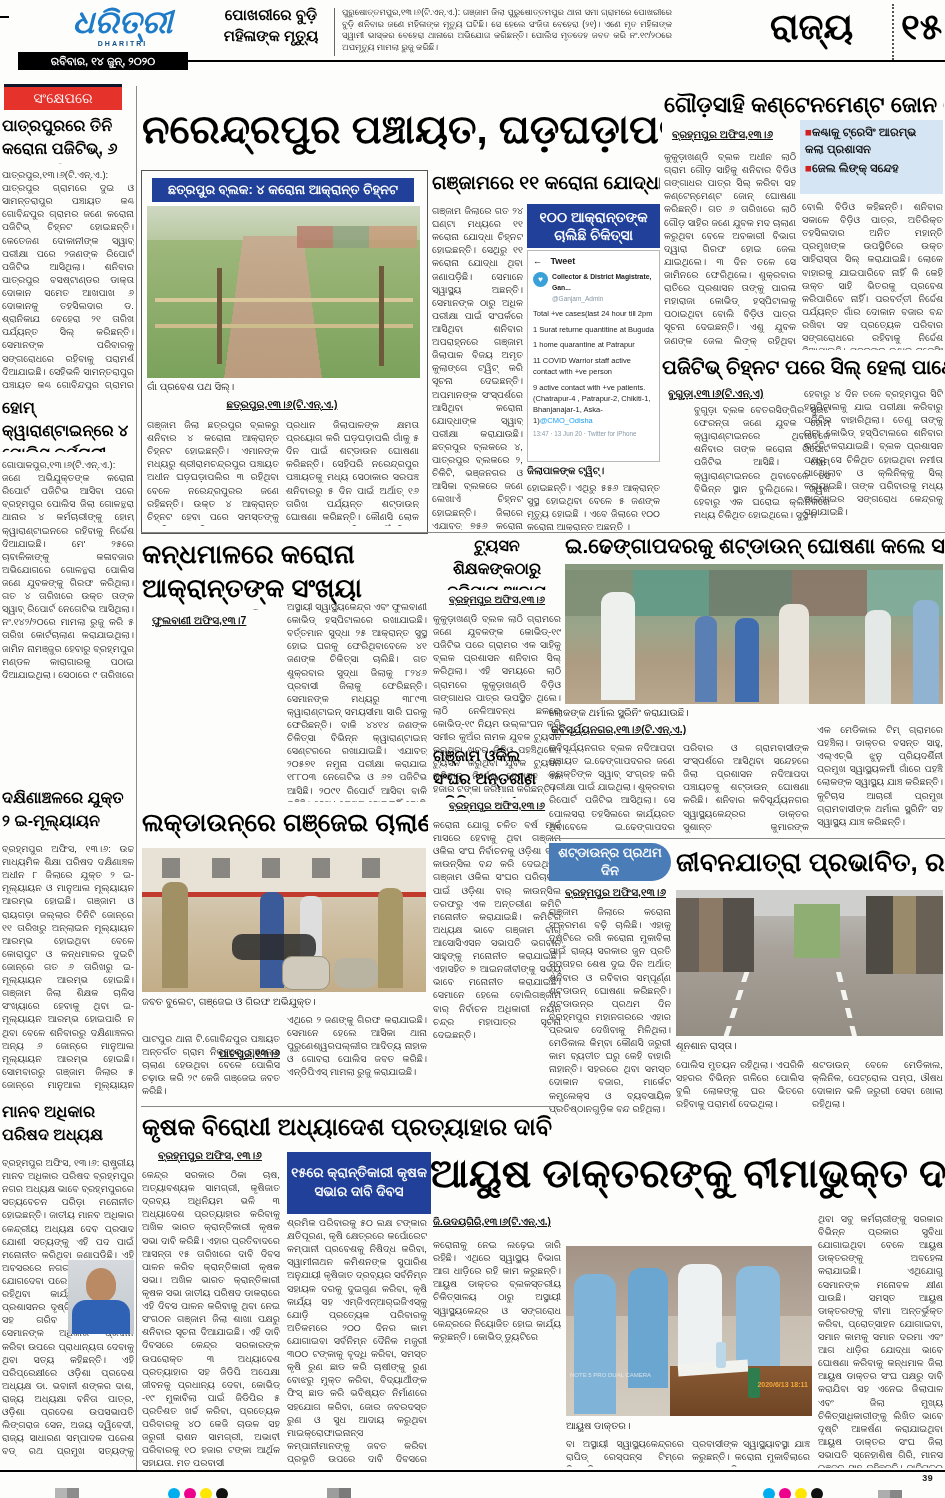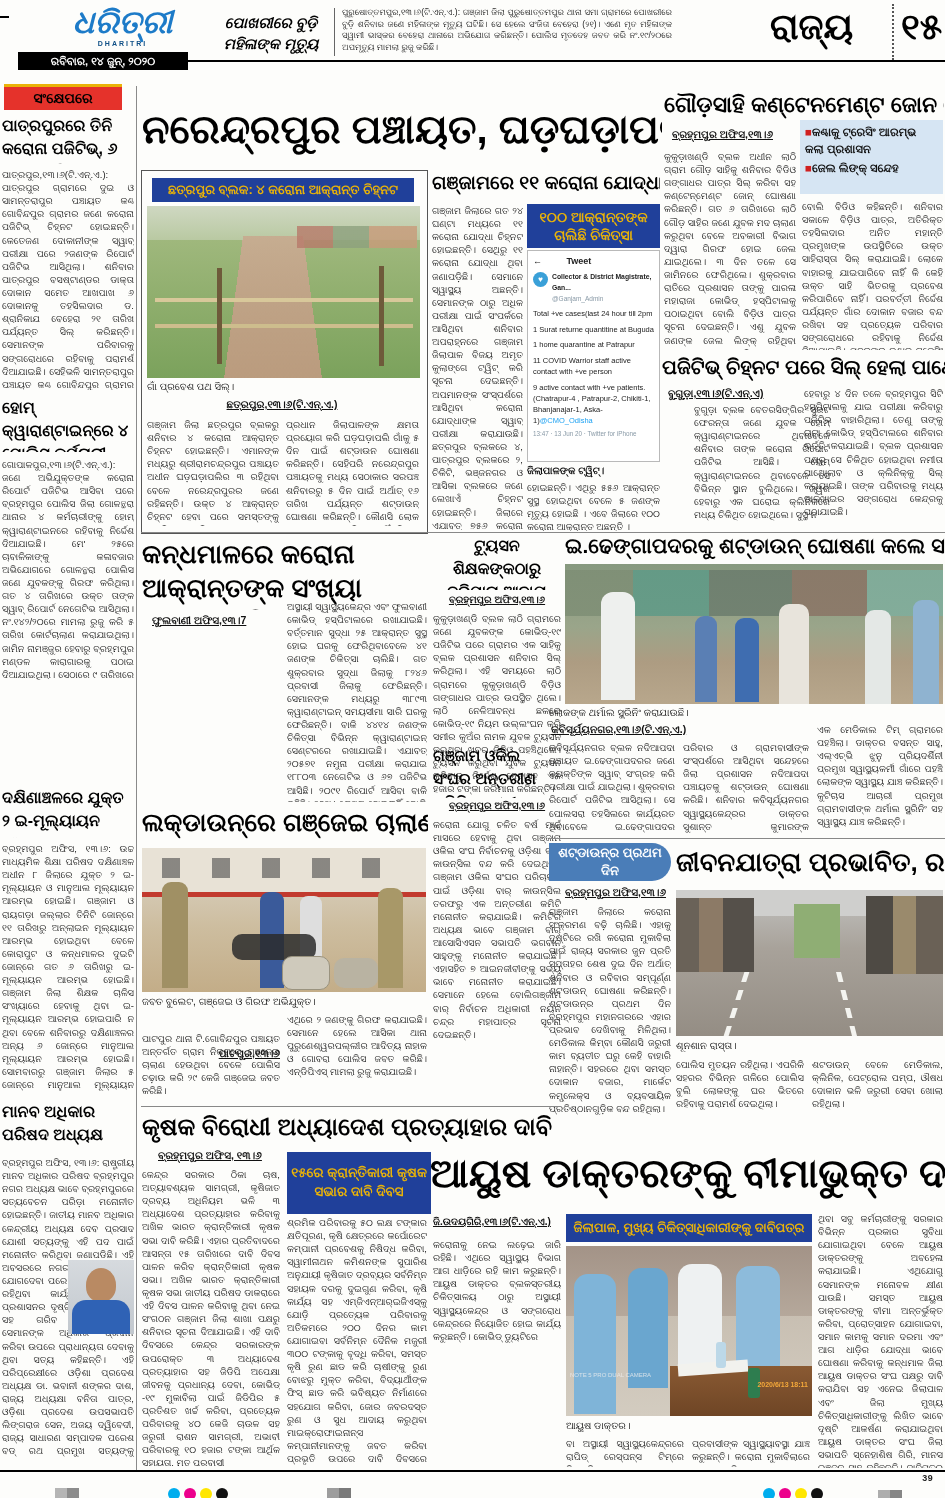--- a/index.html
+++ b/index.html
@@ -4,41 +4,41 @@
 <style>
   html,body{margin:0;padding:0;background:#e9e9e9;}
   .page{position:relative;width:945px;height:1498px;background:#fdfdfb;font-family:"Liberation Sans",sans-serif;color:#111;overflow:hidden;margin:0 auto;}
   .abs{position:absolute;}
   .body-txt{font-size:9.5px;line-height:1.38;text-align:justify;color:#1c1c1c;overflow:hidden;word-break:break-word;}
   .headline{font-weight:bold;color:#000;overflow:hidden;}
   .nowrap{white-space:nowrap;}
   .dateline{font-weight:bold;font-size:10.5px;}
   .dateline u{text-decoration:underline;}
   .caption{font-size:10px;color:#111;overflow:hidden;white-space:nowrap;}
-  .bluebox{background:#20409a;color:#eab308;font-weight:bold;display:flex;align-items:center;justify-content:center;text-align:center;overflow:hidden;}
+  .bluebox{background:#20409a;color:#ffffff;font-weight:bold;display:flex;align-items:center;justify-content:center;text-align:center;overflow:hidden;}
   .lightblue{background:#d6e5f3;}
   .rule{background:#000;}
   .vline{background:#8a8a8a;width:1px;}
   .tweet{background:#fff;border:1px solid #b9b9b9;font-size:7.5px;line-height:1.45;color:#222;overflow:hidden;padding:4px 5px;box-sizing:border-box;}
   .tweet p{margin:0 0 5px 0;}
-  .redbanner{background:#e5322b;border-top:3px solid #eab308;color:#000000;font-weight:bold;display:flex;align-items:center;justify-content:center;overflow:hidden;}
+  .redbanner{background:#e5322b;border-top:3px solid #0f172a;color:#ffffff;font-weight:normal;display:flex;align-items:center;justify-content:center;overflow:hidden;}
   .photo{overflow:hidden;position:absolute;}
   .dot{width:12px;height:12px;border-radius:50%;display:inline-block;margin-right:4px;}
   .gsq{width:12px;height:12px;display:inline-block;}
 </style>
 </head>
 <body>
 
 <div class="page">
 
   <div class="abs" style="left:0;top:16px;width:9px;height:2px;background:#000;"></div>
   <div class="abs" style="left:40px;top:4px;width:165px;height:44px;color:#1d7bc8;font-weight:bold;font-style:italic;font-size:32px;text-align:center;overflow:hidden;white-space:nowrap;">ଧରିତ୍ରୀ</div>
   <div class="abs" style="left:40px;top:40px;width:165px;text-align:center;font-size:7px;letter-spacing:2px;color:#0f4f86;font-weight:bold;">DHARITRI</div>
   <div class="abs" style="left:18px;top:52px;width:170px;height:18px;background:#000;color:#fff;font-weight:bold;font-size:11px;display:flex;align-items:center;justify-content:center;overflow:hidden;white-space:nowrap;">ରବିବାର, ୧୪ ଜୁନ୍, ୨୦୨୦</div>
-  <div class="abs headline" style="left:212px;top:12px;width:118px;height:48px;font-size:15px;line-height:1.4;text-align:center;font-style:italic;">ପୋଖରୀରେ ବୁଡ଼ି ମହିଳାଙ୍କ ମୃତ୍ୟୁ</div>
+  <div class="abs headline" style="left:212px;top:4px;width:118px;height:48px;font-size:15px;line-height:1.4;text-align:center;">ପୋଖରୀରେ ବୁଡ଼ି ମହିଳାଙ୍କ ମୃତ୍ୟୁ</div>
   <div class="abs" style="left:334px;top:8px;width:1px;height:48px;background:#666;"></div>
   <div class="abs body-txt" style="left:342px;top:7px;width:330px;height:50px;font-size:8.5px;">ପୁରୁଷୋତ୍ତମପୁର,୧୩।୬(ଟି.ଏନ୍.ଏ.): ଗଞ୍ଜାମ ଜିଲା ପୁରୁଷୋତ୍ତମପୁର ଥାନା ସମା ଗ୍ରାମରେ ପୋଖରୀରେ ବୁଡ଼ି ଶନିବାର ଜଣେ ମହିଳାଙ୍କ ମୃତ୍ୟୁ ଘଟିଛି। ସେ ହେଲେ ସଂଜିତା ବେହେରା (୨୧)। ଏଣେ ମୃତ ମହିଳାଙ୍କ ସ୍ୱାମୀ ଭାସ୍କର ବେହେରା ଥାନାରେ ଅଭିଯୋଗ କରିଛନ୍ତି। ପୋଲିସ ମୃତଦେହ ଜବତ କରି ନଂ.୧୯/୨୦ରେ ଅପମୃତ୍ୟୁ ମାମଲା ରୁଜୁ କରିଛି।</div>
   <div class="abs headline nowrap" style="left:770px;top:6px;width:115px;height:52px;font-size:36px;">ରାଜ୍ୟ</div>
   <div class="abs" style="left:892px;top:4px;width:0;height:56px;border-left:2px dotted #555;"></div>
   <div class="abs headline nowrap" style="left:901px;top:6px;width:44px;height:52px;font-size:36px;">୧୫</div>
   <div class="abs rule" style="left:188px;top:60px;width:757px;height:2px;"></div>
 
   <div class="abs vline" style="left:136px;top:86px;height:1384px;"></div>
   <div class="abs redbanner" style="left:4px;top:84px;width:118px;height:23px;font-size:14px;">ସଂକ୍ଷେପରେ</div>
 
@@ -75,21 +75,21 @@
   <div class="abs dateline" style="left:147px;top:398px;width:270px;text-align:center;"><u>ଛତ୍ରପୁର,୧୩।୬(ଟି.ଏନ୍.ଏ.)</u></div>
   <div class="abs body-txt" style="left:147px;top:418px;width:132px;height:108px;">ଗଞ୍ଜାମ ଜିଲା ଛତ୍ରପୁର ବ୍ଲକରୁ ଶନିବାର ୪ କରୋନା ଆକ୍ରାନ୍ତ ଚିହ୍ନଟ ହୋଇଛନ୍ତି। ଏମାନଙ୍କ ମଧ୍ୟରୁ ଶ୍ରୀରାମଚନ୍ଦ୍ରପୁର ପଞ୍ଚାୟତ ଅଧୀନ ଘଡ଼ଘଡ଼ାପଲିର ୩ ରହିଥିବା ବେଳେ ନରେନ୍ଦ୍ରପୁରର ଜଣେ ରହିଛନ୍ତି। ଉକ୍ତ ୪ ଆକ୍ରାନ୍ତ ଚିହ୍ନଟ ହେବା ପରେ ସମସ୍ତଙ୍କୁ କୋଭିଡ୍ ହସ୍ପିଟାଲକୁ ସ୍ଥାନାନ୍ତର କରାଯାଇଛି। ଗାଁରେ ଅଧିକ ସଂକ୍ରମଣ କିପରି ନ ବ୍ୟାପିବ ସେ ନେଇ ଶ୍ରୀରାମଚନ୍ଦ୍ରପୁର ସରପଞ୍ଚ ରେବତୀ</div>
   <div class="abs body-txt" style="left:286px;top:418px;width:133px;height:108px;">ପ୍ରଧାନ ଜିଲାପାଳଙ୍କ କ୍ଷମତା ପ୍ରୟୋଗ କରି ଘଡ଼ଘଡ଼ାପଲି ଗାଁକୁ ୫ ଦିନ ପାଇଁ ଶଟ୍‌ଡାଉନ ଘୋଷଣା କରିଛନ୍ତି। ସେହିପରି ନରେନ୍ଦ୍ରପୁର ପଞ୍ଚାୟତକୁ ମଧ୍ୟ ସେଠାକାର ସରପଞ୍ଚ ଶନିବାରରୁ ୫ ଦିନ ପାଇଁ ଅର୍ଥାତ୍ ୧୬ ତାରିଖ ପର୍ଯ୍ୟନ୍ତ ଶଟ୍‌ଡାଉନ୍ ଘୋଷଣା କରିଛନ୍ତି। କୌଣସି ଲୋକ ବାହାରକୁ ଯାଇପାରିବେ ନାହିଁ କିମ୍ବା ବାହାର ଲୋକ କେହି ଗାଁକୁ ପ୍ରବେଶ କରିପାରିବେନି ବୋଲି ନିର୍ଦ୍ଦେଶନାମାରେ କୁହାଯାଇଛି। ଉଭୟ ଗାଁର ସମସ୍ତ ପ୍ରବେଶ ପଥକୁ ସିଲ୍ କରାଯାଇଛି।</div>
 
   <div class="abs headline nowrap" style="left:432px;top:172px;width:228px;height:26px;font-size:19px;">ଗଞ୍ଜାମରେ ୧୧ କରୋନା ଯୋଦ୍ଧା ପଜିଟିଭ</div>
   <div class="abs body-txt" style="left:432px;top:204px;width:91px;height:326px;">ଗଞ୍ଜାମ ଜିଲାରେ ଗତ ୨୪ ଘଣ୍ଟା ମଧ୍ୟରେ ୧୧ କରୋନା ଯୋଦ୍ଧା ଚିହ୍ନଟ ହୋଇଛନ୍ତି। ସେଥିରୁ ୧୧ କରୋନା ଯୋଦ୍ଧା ଥିବା ଜଣାପଡ଼ିଛି। ସେମାନେ ସ୍ୱାସ୍ଥ୍ୟ ଅଛନ୍ତି। ସେମାନଙ୍କ ଠାରୁ ଅଧିକ ପରୀକ୍ଷା ପାଇଁ ସଂପର୍କରେ ଆସିଥିବା ଶନିବାର ଅପରାହ୍ନରେ ଗଞ୍ଜାମ ଜିଲାପାଳ ବିଜୟ ଅମୃତ କୁଲାଙ୍ଗେ ଟ୍ୱିଟ୍ କରି ସୂଚନା ଦେଇଛନ୍ତି। ଅପମାନଙ୍କ ସଂସ୍ପର୍ଶରେ ଆସିଥିବା କରୋନା ଯୋଦ୍ଧାଙ୍କ ସ୍ୱାବ୍ ପରୀକ୍ଷା କରାଯାଉଛି। ଛତ୍ରପୁର ବ୍ଲକରେ ୪, ପାତ୍ରପୁର ବ୍ଲକରେ ୨, ଚିକିଟି, ଭଞ୍ଜନଗର ଓ ଆସିକା ବ୍ଲକରେ ଜଣେ ଲେଖାଏଁ ଚିହ୍ନଟ ହୋଇଛନ୍ତି। ଜିଲାରେ ଏଯାବତ୍ ୭୫୬ କରୋନା ଆକ୍ରାନ୍ତ ଚିହ୍ନଟ ହୋଇସାରିଛନ୍ତି।</div>
   <div class="abs bluebox" style="left:527px;top:204px;width:133px;height:44px;font-size:14px;line-height:1.3;">୧୦୦ ଆକ୍ରାନ୍ତଙ୍କ ଚାଲିଛି ଚିକିତ୍ସା</div>
   <div class="abs tweet" style="left:527px;top:250px;width:133px;height:212px;">
     <div style="font-weight:bold;font-size:9px;margin-bottom:4px;">
       <span>←</span>
-      <span style="margin-left:22px;">Tweet</span>
+      <span style="margin-left:6px;">Tweet</span>
     </div>
     <div style="display:flex;gap:4px;margin-bottom:4px;">
       <span class="abs" style="position:static;width:15px;height:15px;border-radius:50%;background:#3aa0d8;color:#fff;font-size:8px;display:inline-flex;align-items:center;justify-content:center;flex:0 0 15px;">♥</span>
       <span>
         <b style="font-size:6.8px;">Collector &amp; District Magistrate, Gan...</b><br>
         <span style="color:#8899a6;font-size:6.5px;">@Ganjam_Admin</span>
       </span>
     </div>
     <p>Total +ve cases(last 24 hour till 2pm</p>
     <p>1 Surat returne quantitine at Buguda</p>
@@ -183,21 +183,20 @@
   <div class="abs rule" style="left:141px;top:1106px;width:420px;height:1px;background:#888;"></div>
   <div class="abs headline nowrap" style="left:142px;top:1110px;width:419px;height:34px;font-size:24px;line-height:34px;">କୃଷକ ବିରୋଧୀ ଅଧ୍ୟାଦେଶ ପ୍ରତ୍ୟାହାର ଦାବି</div>
   <div class="abs dateline" style="left:158px;top:1149px;width:130px;"><u>ବ୍ରହ୍ମପୁର ଅଫିସ, ୧୩।୬</u></div>
   <div class="abs bluebox" style="left:287px;top:1152px;width:140px;height:58px;font-size:13.5px;line-height:1.4;padding:2px;">୧୫ରେ କ୍ରାନ୍ତିକାରୀ କୃଷକ ସଭାର ଦାବି ଦିବସ</div>
   <div class="abs body-txt" style="left:142px;top:1168px;width:138px;height:298px;">କେନ୍ଦ୍ର ସରକାର ଠିକା ଚାଷ, ଅତ୍ୟାବଶ୍ୟକ ସାମଗ୍ରୀ, କୃଷିଜାତ ଦ୍ରବ୍ୟ ଅଧିନିୟମ ଭଳି ୩ ଅଧ୍ୟାଦେଶ ପ୍ରତ୍ୟାହାର କରିବାକୁ ଅଖିଳ ଭାରତ କ୍ରାନ୍ତିକାରୀ କୃଷକ ସଭା ଦାବି କରିଛି। ଏହାର ପ୍ରତିବାଦରେ ଆସନ୍ତା ୧୫ ତାରିଖରେ ଦାବି ଦିବସ ପାଳନ କରିବ କ୍ରାନ୍ତିକାରୀ କୃଷକ ସଭା। ଅଖିଳ ଭାରତ କ୍ରାନ୍ତିକାରୀ କୃଷକ ସଭା ଜାତୀୟ ପରିଷଦ ଡାକରାରେ ଏହି ଦିବସ ପାଳନ କରିବାକୁ ଥିବା ନେଇ ସଂଗଠନ ଗଞ୍ଜାମ ଜିଲା ଶାଖା ପକ୍ଷରୁ ଶନିବାର ସୂଚନା ଦିଆଯାଇଛି। ଏହି ଦାବି ଦିବସରେ କେନ୍ଦ୍ର ସରକାରଙ୍କ ଉପରୋକ୍ତ ୩ ଅଧ୍ୟାଦେଶ ପ୍ରତ୍ୟାହାର ସହ ଜିଡିପି ଅପେକ୍ଷା ଜୀବନକୁ ପ୍ରଧାନ୍ୟ ଦେବା, କୋଭିଡ୍ -୧୯ ମୁକାବିଲା ପାଇଁ ଜିଡିପିର ୫ ପ୍ରତିଶତ ଖର୍ଚ୍ଚ କରିବା, ପ୍ରତ୍ୟେକ ପରିବାରକୁ ୪୦ କେଜି ଚାଉଳ ସହ ଜରୁରୀ ରାଶନ ସାମଗ୍ରୀ, ଅଭାବୀ ପରିବାରକୁ ୧୦ ହଜାର ଟଙ୍କା ଆର୍ଥିକ ସହାୟତା, ମୃତ ପ୍ରବାସୀ</div>
   <div class="abs body-txt" style="left:287px;top:1216px;width:140px;height:250px;">ଶ୍ରମିକ ପରିବାରକୁ ୫୦ ଲକ୍ଷ ଟଙ୍କାର କ୍ଷତିପୂରଣ, କୃଷି କ୍ଷେତ୍ରରେ କର୍ପୋରେଟ କମ୍ପାନୀ ପ୍ରବେଶକୁ ନିଷିଦ୍ଧ କରିବା, ସ୍ୱାମୀନାଥନ କମିଶନଙ୍କ ସୁପାରିଶ ଅନୁଯାୟୀ କୃଷିଜାତ ଦ୍ରବ୍ୟର ସର୍ବନିମ୍ନ ସହାୟକ ଦରକୁ ଦୁଇଗୁଣ କରିବା, କୃଷି କାର୍ଯ୍ୟ ସହ ଏମ୍‌ଜିଏନ୍‌ଆର୍‌ଇଜିଏସ୍‌କୁ ଯୋଡ଼ି ପ୍ରତ୍ୟେକ ପରିବାରକୁ ଅତିକମରେ ୨୦୦ ଦିନର କାମ ଯୋଗାଇବା ସର୍ବନିମ୍ନ ଦୈନିକ ମଜୁରୀ ୩୦୦ ଟଙ୍କାକୁ ବୃଦ୍ଧି କରିବା, ସମସ୍ତ କୃଷି ରୁଣ ଛାଡ କରି ଚାଷୀଙ୍କୁ ରୁଣ ବୋଝରୁ ମୁକ୍ତ କରିବା, ବିଦ୍ୟାର୍ଥୀଙ୍କ ଫିସ୍ ଛାଡ କରି ଭବିଷ୍ୟତ ନିର୍ମାଣରେ ସହଯୋଗ କରିବା, ଜୋର ଜବରଦସ୍ତ ରୁଣ ଓ ସୁଧ ଆଦାୟ କରୁଥିବା ମାଇକ୍ରୋଫାଇନାନ୍ସ କମ୍ପାନୀମାନଙ୍କୁ ଜବତ କରିବା ପ୍ରଭୃତି ଉପରେ ଦାବି ଦିବସରେ ସରକାରଙ୍କ ଦୃଷ୍ଟି ଆକର୍ଷଣ କରାଯିବାକୁ ଥିବା ନେଇ ରାଜ୍ୟ ସମ୍ପାଦକ ଶଙ୍କର ସାହୁ ସୂଚାଇଛନ୍ତି ।</div>
 
   <div class="abs headline nowrap" style="left:430px;top:1142px;width:515px;height:62px;font-size:40px;line-height:62px;">ଆୟୁଷ ଡାକ୍ତରଙ୍କୁ ବୀମାଭୁକ୍ତ ଦାବି</div>
   <div class="abs dateline" style="left:433px;top:1216px;width:128px;font-size:10px;"><u>ଜି.ଉଦୟଗିରି,୧୩।୬(ଟି.ଏନ୍.ଏ.)</u></div>
   <div class="abs body-txt" style="left:433px;top:1238px;width:128px;height:228px;">କରୋନାକୁ ନେଇ ଲଢ଼େଇ ଜାରି ରହିଛି। ଏଥିରେ ସ୍ୱାସ୍ଥ୍ୟ ବିଭାଗ ଆଗ ଧାଡ଼ିରେ ରହି କାମ କରୁଛନ୍ତି। ଆୟୁଷ ଡାକ୍ତର ବ୍ଲକସ୍ତରୀୟ ଚିକିତ୍ସାଳୟ ଠାରୁ ଅସ୍ଥାୟୀ ସ୍ୱାସ୍ଥ୍ୟକେନ୍ଦ୍ର ଓ ସଙ୍ଗରୋଧ କେନ୍ଦ୍ରରେ ନିୟୋଜିତ ହୋଇ କାର୍ଯ୍ୟ କରୁଛନ୍ତି। କୋଭିଡ୍ ଡ୍ୟୁଟିରେ</div>
-  <div class="abs bluebox nowrap" style="left:566px;top:1214px;width:246px;height:28px;font-size:13px;">ଜିଲାପାଳ, ମୁଖ୍ୟ ଚିକିତ୍ସାଧିକାରୀଙ୍କୁ ଦାବିପତ୍ର</div>
   <div class="photo" style="left:566px;top:1246px;width:246px;height:170px;background:linear-gradient(#b9aca0 0%,#c8bfb2 40%,#d3ccc0 100%);">
     <div class="abs" style="left:0;top:0;width:246px;height:70px;background:linear-gradient(#a39387,#b5a89b);"></div>
     <div class="abs" style="left:8px;top:28px;width:42px;height:140px;border-radius:14px 14px 0 0;background:#7fb4d8;"></div>
     <div class="abs" style="left:62px;top:22px;width:40px;height:120px;border-radius:13px 13px 0 0;background:#6aa6cf;"></div>
     <div class="abs" style="left:112px;top:18px;width:44px;height:118px;border-radius:14px 14px 0 0;background:#eef1f2;"></div>
     <div class="abs" style="left:170px;top:20px;width:44px;height:118px;border-radius:14px 14px 0 0;background:#8dbbdb;"></div>
     <div class="abs" style="left:104px;top:120px;width:142px;height:50px;background:linear-gradient(#8a5a33,#6e4525);"></div>
     <div class="abs" style="left:112px;top:116px;width:70px;height:12px;background:#f2f2ee;transform:rotate(-4deg);"></div>
     <div class="abs" style="left:150px;top:96px;width:10px;height:26px;border-radius:3px;background:#bcd8e8;"></div>
     <div class="abs" style="left:182px;top:122px;width:12px;height:30px;border-radius:3px;background:#2e7d4f;"></div>

